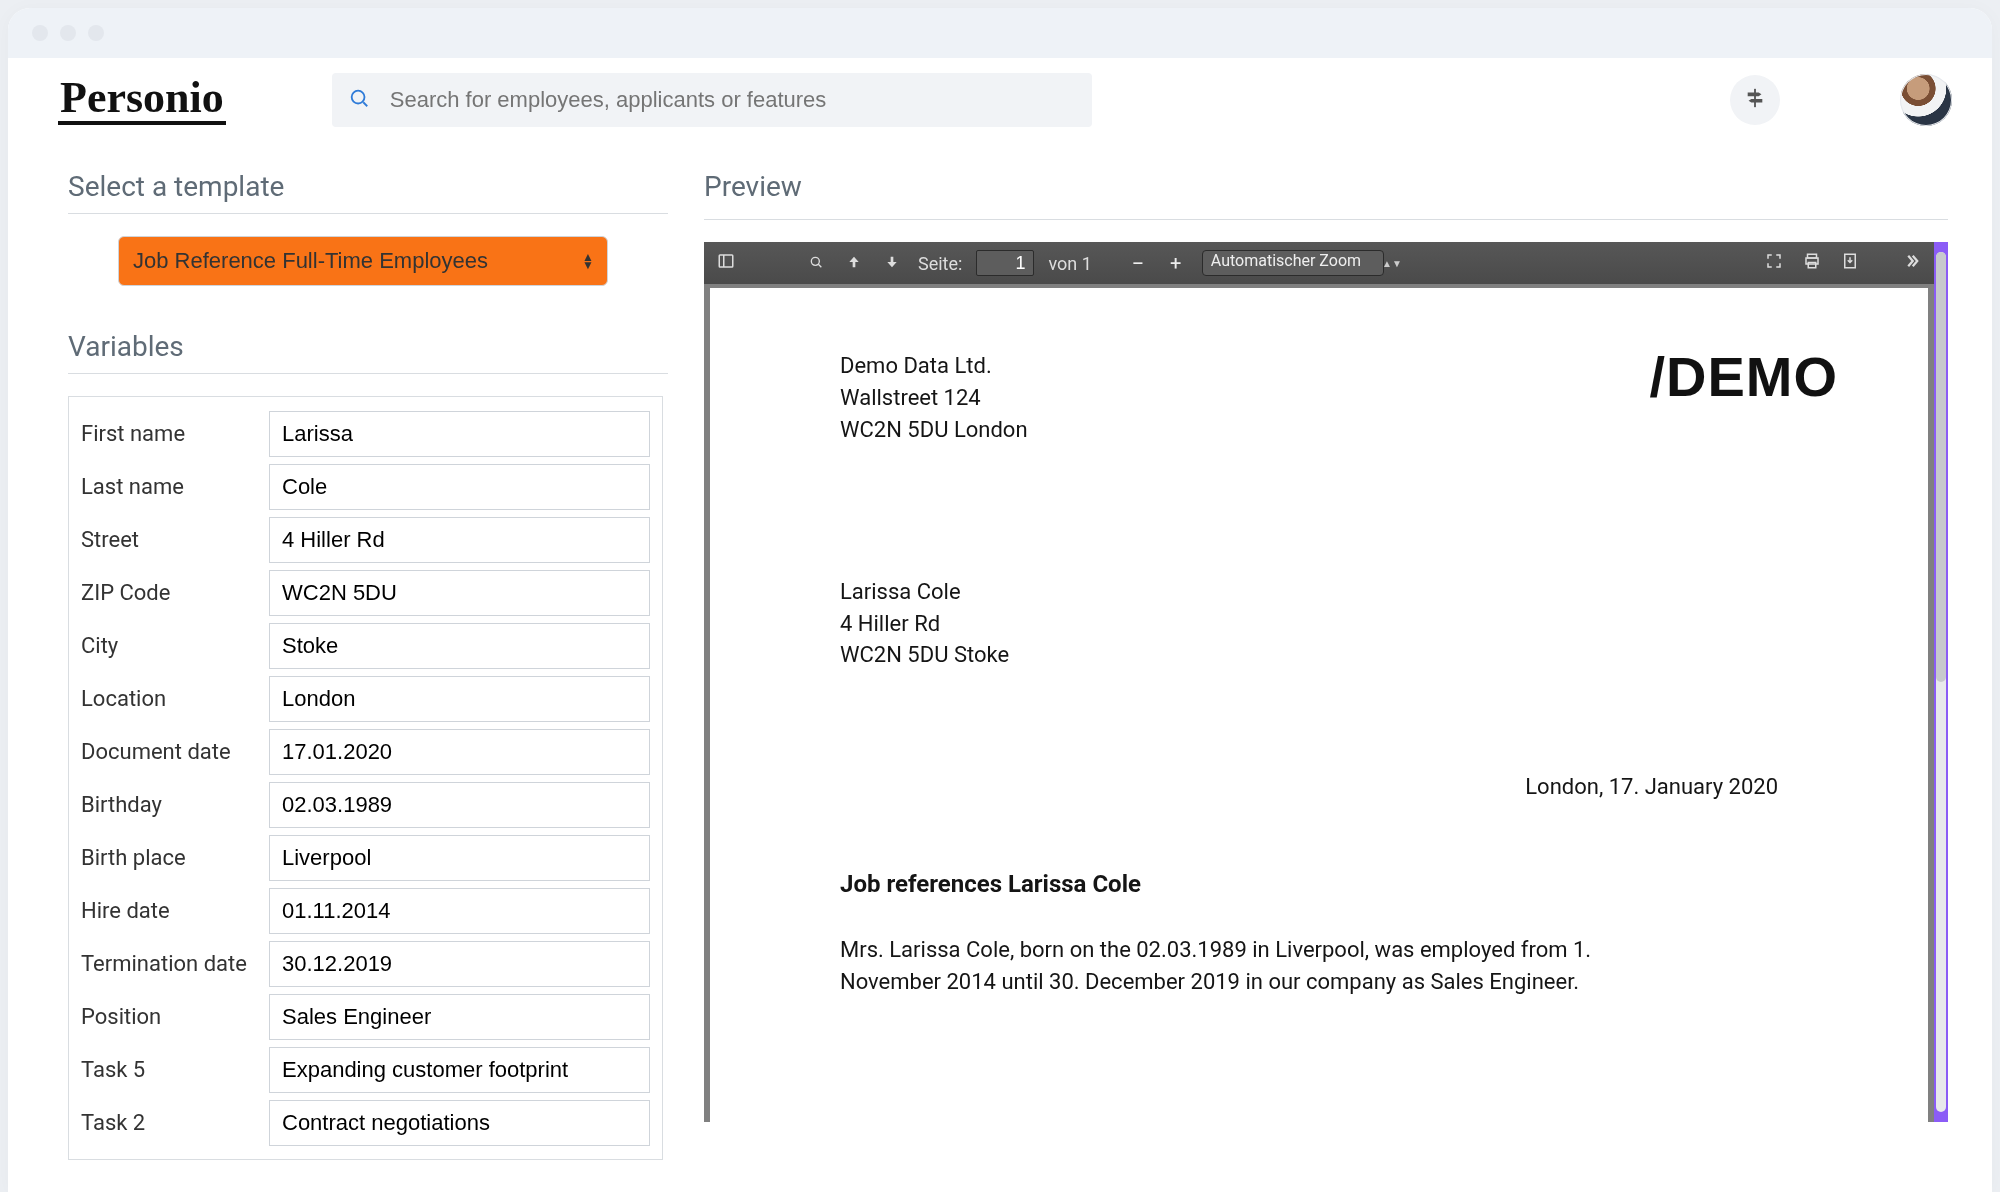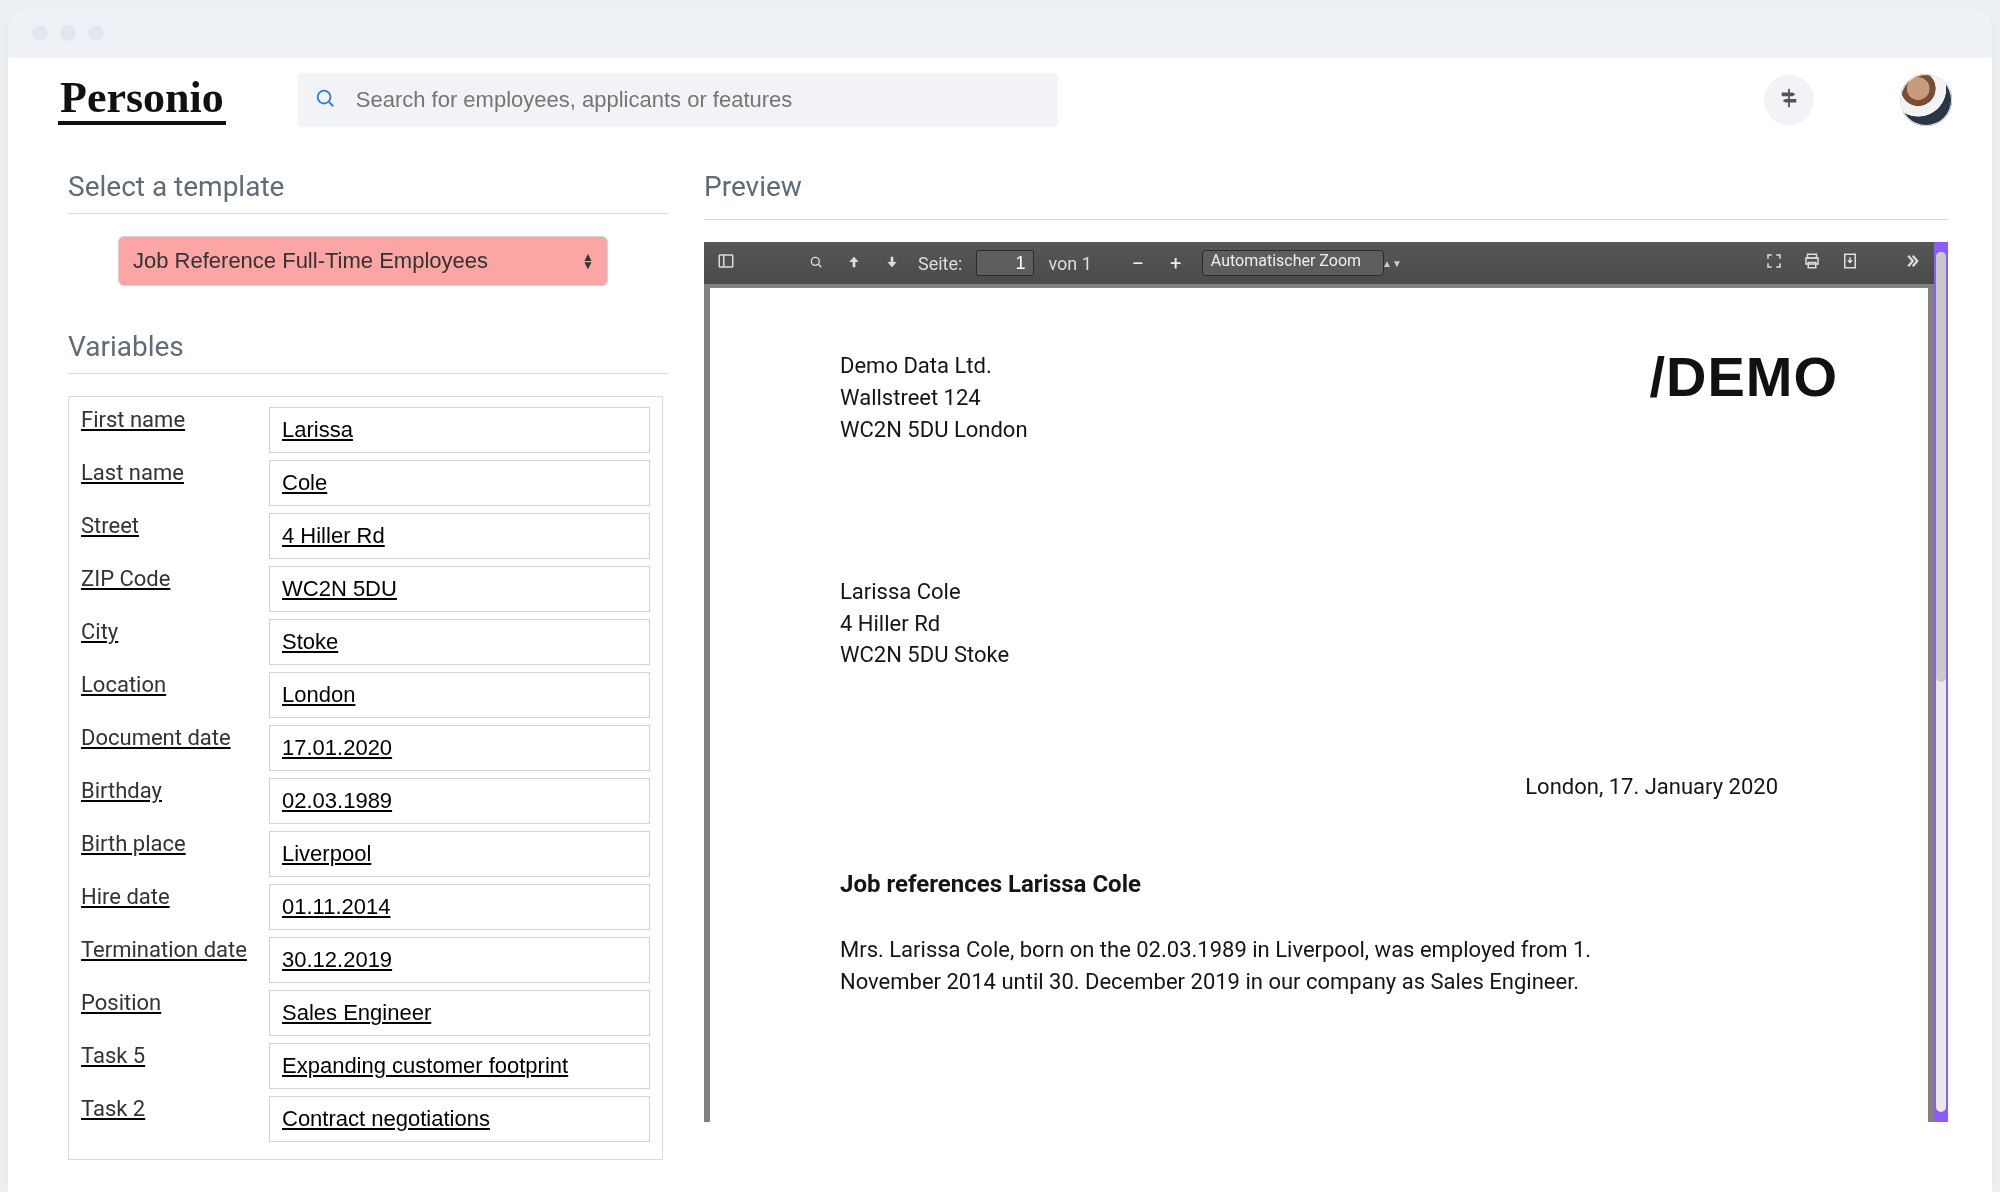--- a/index.html
+++ b/index.html
@@ -40,21 +40,21 @@
   }
   .traffic-dot {
     width: 16px; height: 16px; border-radius: 50%;
     background: #e3e7ed;
   }
   .app-header {
     height: 84px;
     display: flex;
     align-items: center;
     padding: 0 40px 0 40px;
-    gap: 72px;
+    gap: 106px;
   }
   .logo {
     font-family: "Brush Script MT", "Segoe Script", cursive;
     font-size: 44px;
     font-weight: 600;
     color: #111;
     border-bottom: 4px solid #111;
     padding: 0 2px;
     line-height: 1.05;
     margin-left: 10px;
@@ -114,40 +114,39 @@
     width: 490px;
   }
   .select {
     width: 100%;
     height: 50px;
     border: 1px solid var(--input-border);
     border-radius: 6px;
     padding: 0 14px;
     font-size: 22px;
     color: #333;
-    background: #fca5a5;
+    background: #f97316;
     appearance: none;
   }
   .select-caret {
     position: absolute; right: 14px; top: 50%; transform: translateY(-50%);
     pointer-events: none;
     font-size: 12px; color:#333; line-height: 8px;
   }
 
   .vars-box {
     border: 1px solid var(--border);
     margin-top: 6px;
     padding: 10px 12px;
     width: 595px;
   }
   .vrow {
     display: flex;
-    align-items: flex-start;
+    align-items: center;
     height: 53px;
-    text-decoration: underline;
   }
   .vlabel {
     width: 188px;
     font-size: 22px;
     color: #333;
   }
   .vinput {
     flex: 1;
     height: 46px;
     border: 1px solid var(--input-border);

